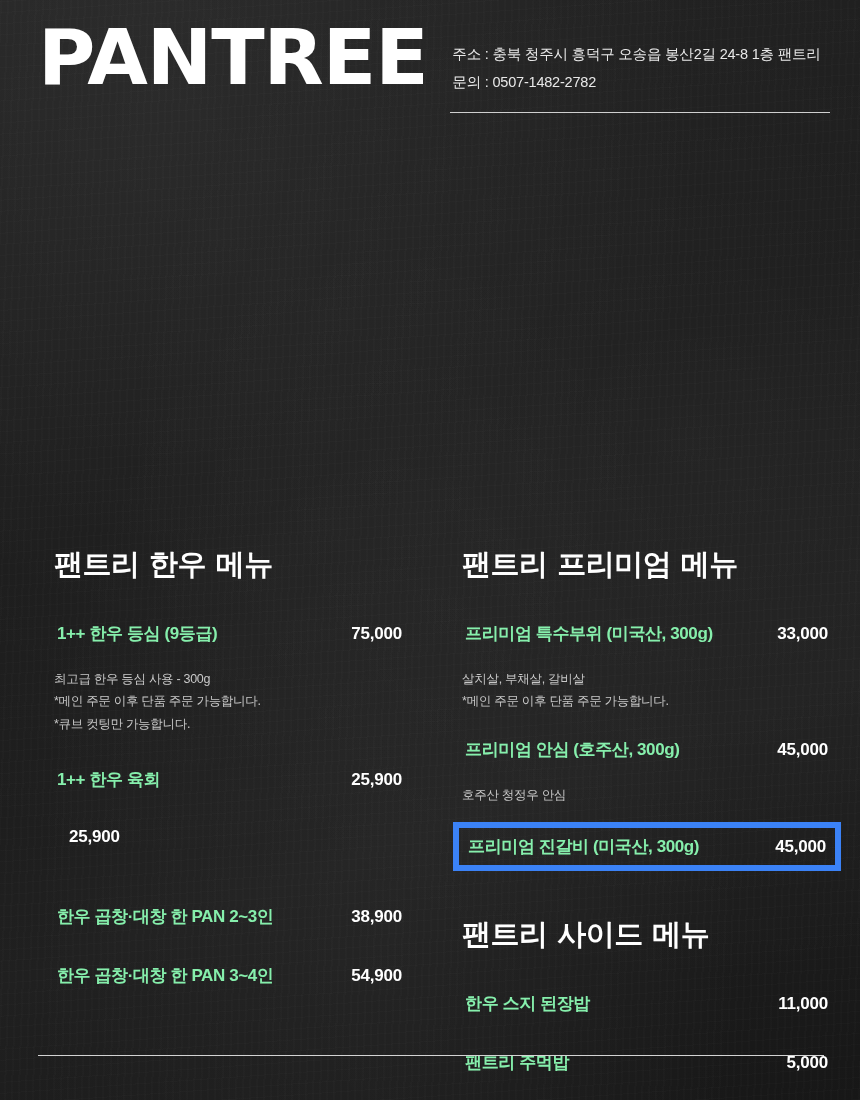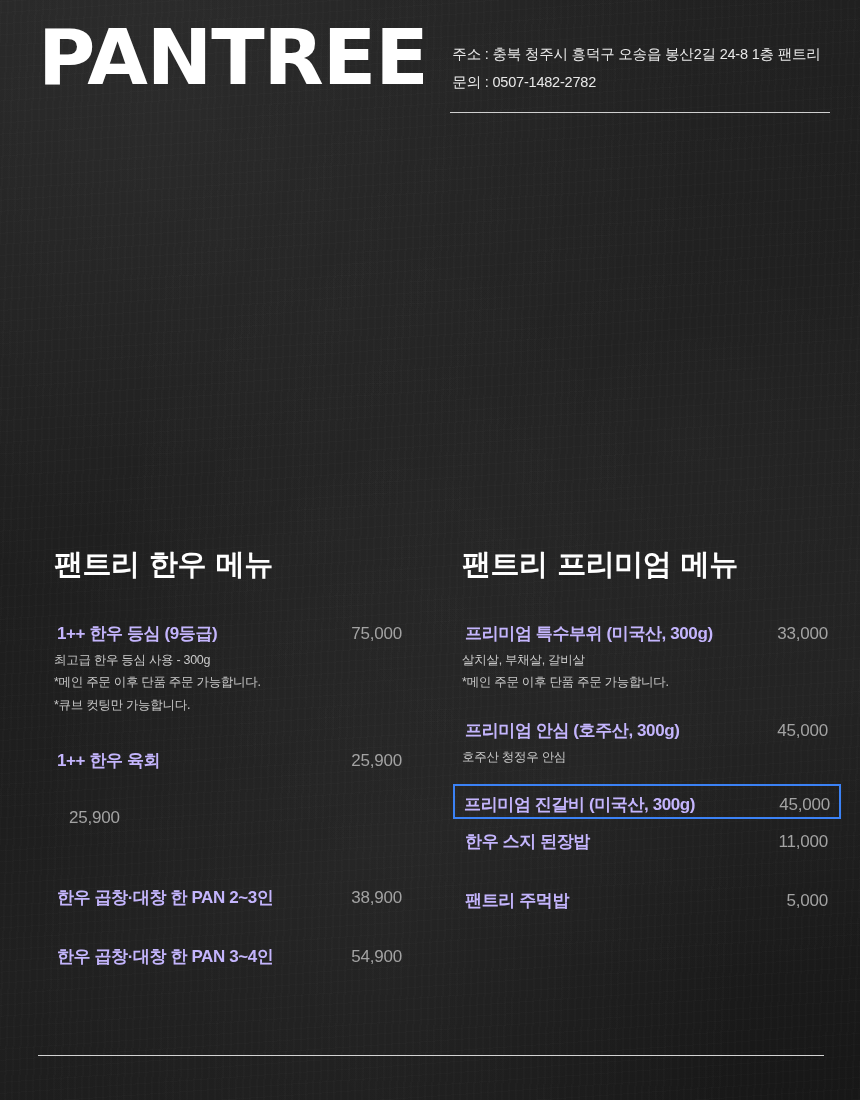--- a/index.html
+++ b/index.html
@@ -102,42 +102,42 @@
   .item {
     margin-bottom: 8px;
   }
   .item-row {
     display: flex;
     align-items: baseline;
     justify-content: space-between;
     padding: 3px 4px 3px 3px;
   }
   .item-row.boxed {
-    border: 2px solid #3b82f6;
-    padding: 7px 9px 1px 9px;
+    border: 6px solid #3b82f6;
+    padding: 7px 9px 7px 9px;
     margin-left: -9px;
     margin-right: -9px;
     text-align: right;
   }
   .item-name {
     font-size: 17px;
     font-weight: 700;
-    color: #c4b5fd;
+    color: #86efac;
     letter-spacing: -0.4px;
   }
   .item-price {
     font-size: 17px;
-    font-weight: 400;
-    color: #a3a3a3;
+    font-weight: 700;
+    color: #ffffff;
     letter-spacing: -0.2px;
     white-space: nowrap;
     padding-left: 12px;
   }
   .desc {
-    margin-top: 1px;
+    margin-top: 20px;
     margin-bottom: 2px;
   }
   .desc div {
     font-size: 12.5px;
     line-height: 1.78;
     color: #c9c9c9;
     letter-spacing: -0.3px;
   }
   .gap-lg { height: 22px; }
   .gap-md { height: 14px; }
@@ -252,20 +252,21 @@
 
       <div class="gap-sm"></div>
 
       <div class="item">
         <div class="item-row boxed">
           <span class="item-name">프리미엄 진갈비 (미국산, 300g)</span>
           <span class="item-price">45,000</span>
         </div>
       </div>
 
+      <div class="section-title second">팬트리 사이드 메뉴</div>
 
       <div class="item">
         <div class="item-row">
           <span class="item-name">한우 스지 된장밥</span>
           <span class="item-price">11,000</span>
         </div>
       </div>
 
       <div class="gap-lg"></div>
 

